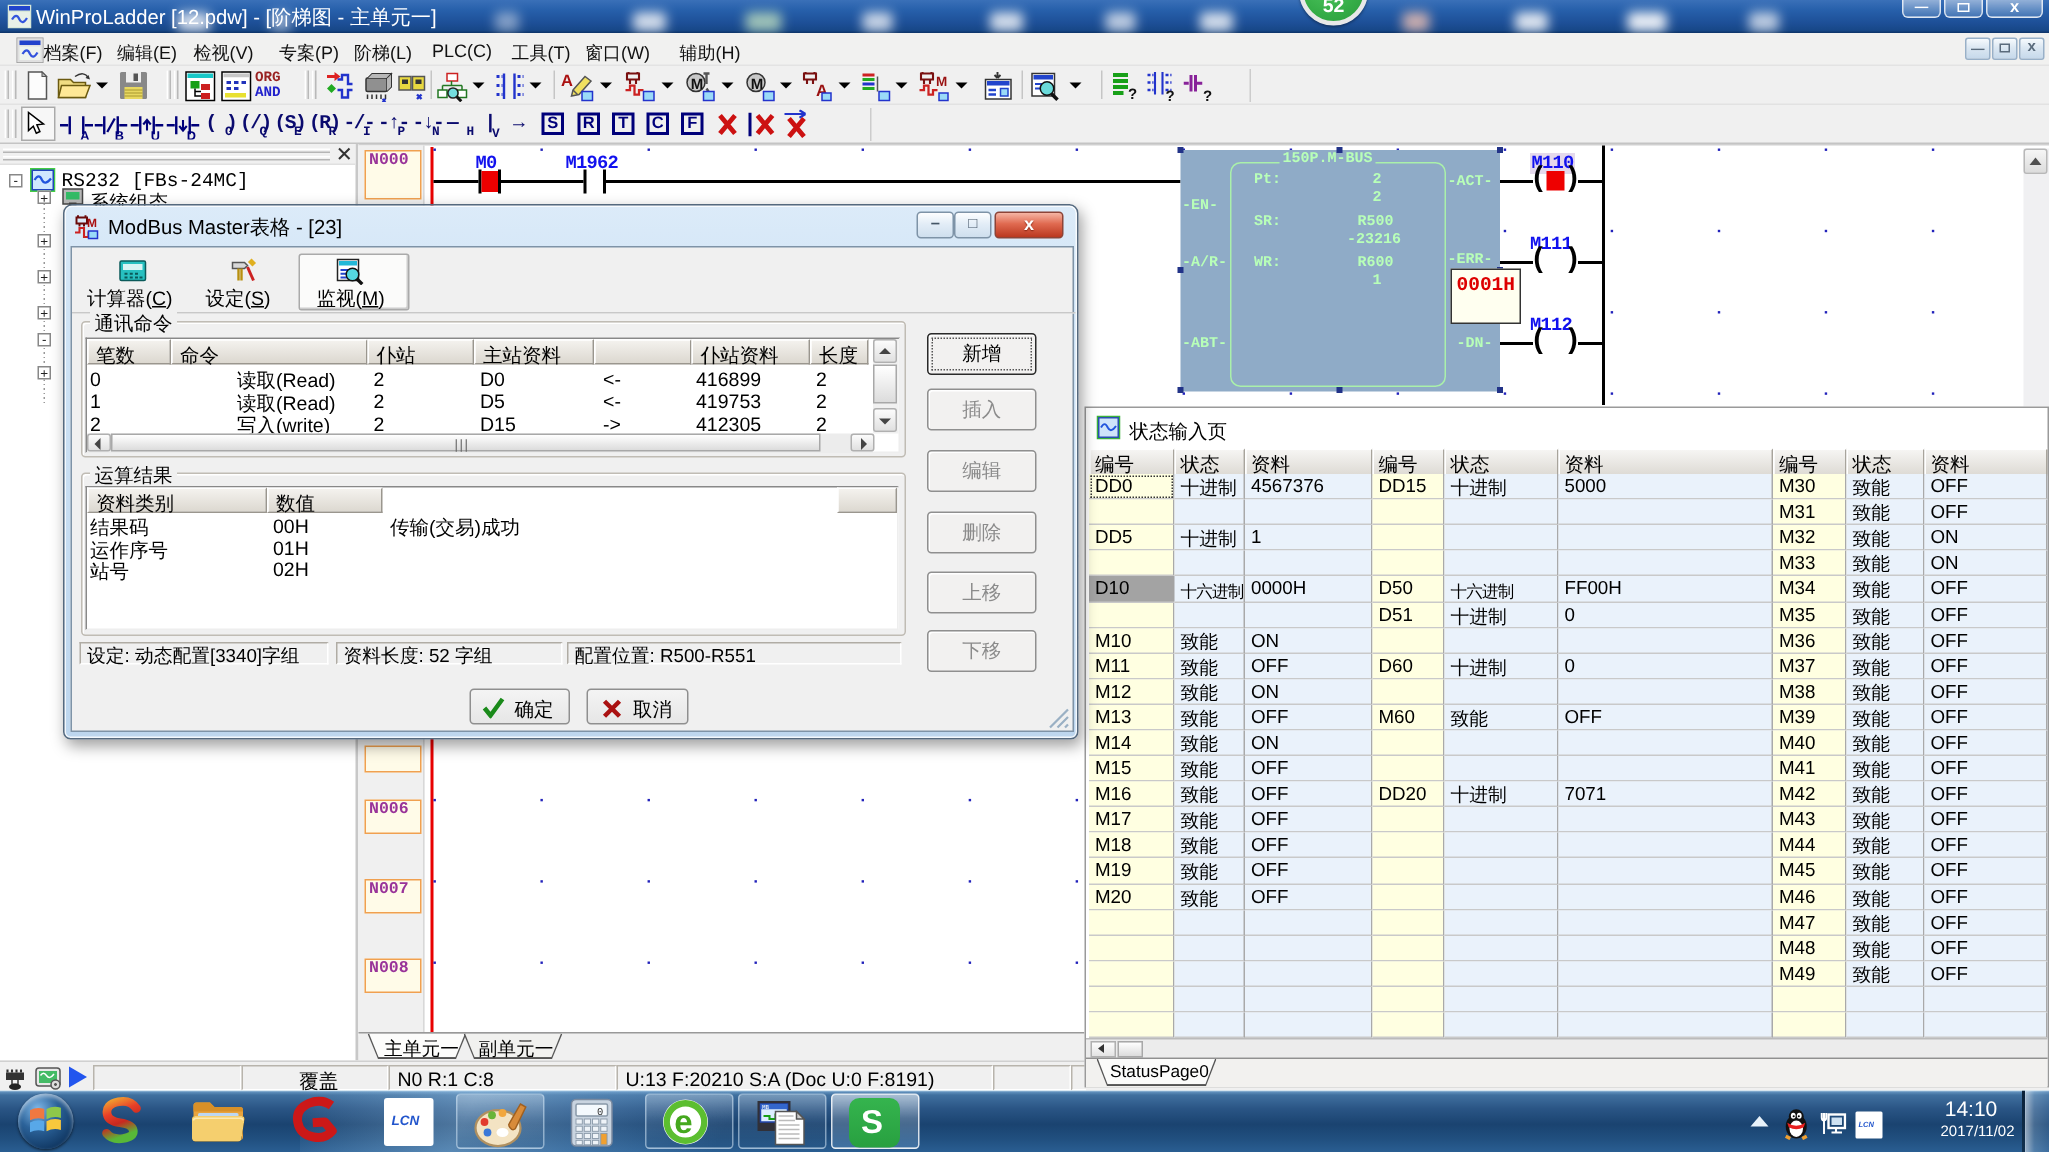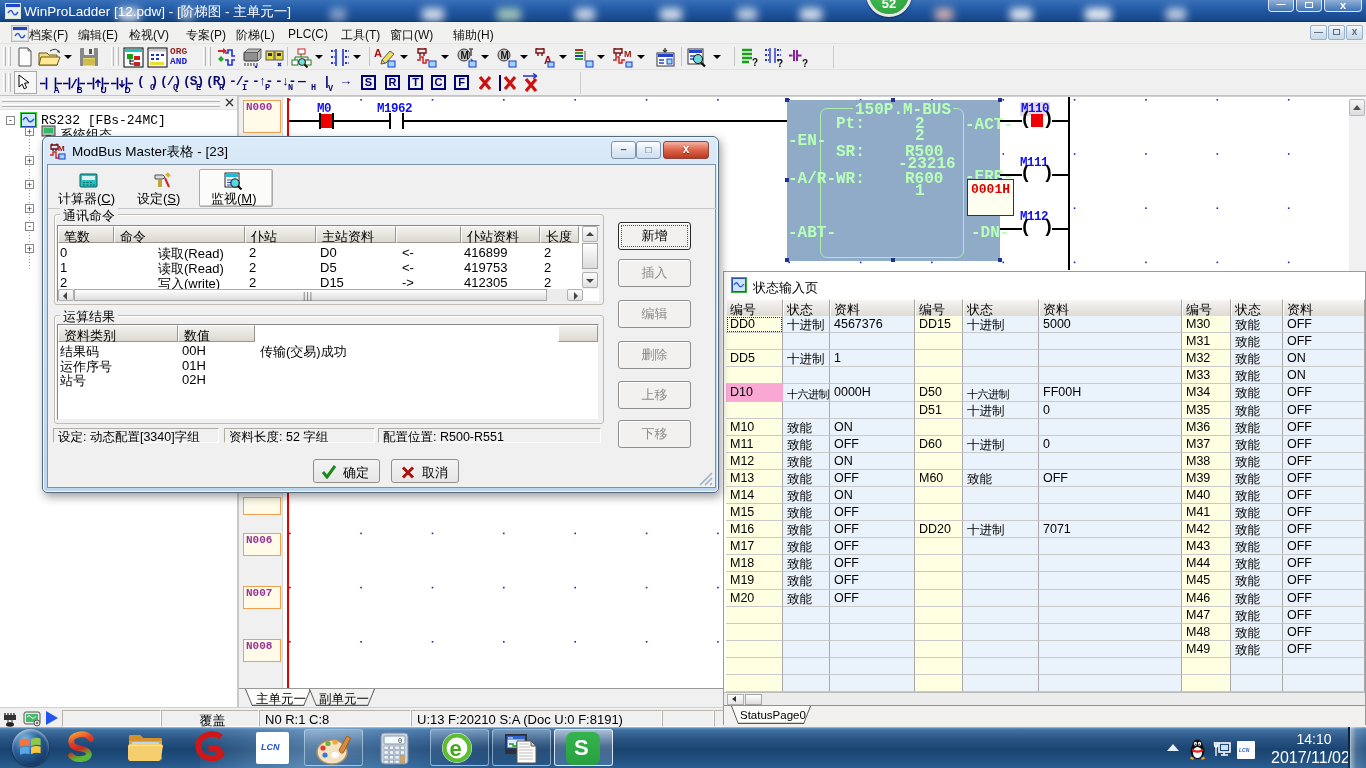--- a/index.html
+++ b/index.html
@@ -34,21 +34,21 @@
 .lad{position:absolute;top:4px;font-family:"Liberation Mono",monospace;font-weight:bold;font-size:13px;color:#0a0a6e;letter-spacing:-1px}
 .lad i{font-style:normal;position:absolute;font-size:8.5px;left:13px;top:9px}
 
 .nbox{position:absolute;width:38px;border:1px solid #f0a050;background:#fffbe8;
  font-family:"Liberation Mono",monospace;font-size:11px;font-weight:bold;color:#993399;
  padding:0 0 0 2px;line-height:12px}
 .wire{position:absolute;height:2px;background:#000}
 .lbl{font-family:"Liberation Mono",monospace;font-size:12.5px;font-weight:bold;color:#1111ee;letter-spacing:-.5px}
 .coil{position:absolute;width:30px;height:22px;font-family:"Liberation Mono",monospace;font-size:19px;font-weight:bold;color:#000}
 .coil span{position:absolute;top:-1px}
-#fblock{font-family:"Liberation Mono",monospace;font-size:16px;font-weight:bold;color:#b8ffb8;letter-spacing:0}
+#fblock{font-family:"Liberation Mono",monospace;font-size:10px;font-weight:bold;color:#b8ffb8;letter-spacing:0}
 #fblock .p{position:absolute;white-space:nowrap}
 .handle{position:absolute;width:4px;height:4px;background:#223388}
 
 #rpanel{left:723px;top:271px;width:643px;height:454px;background:#fff;border:1px solid #9a9a9a;z-index:4}
 #rpanel .hdr{position:absolute;top:27px;height:18px;background:linear-gradient(180deg,#f6f5f3,#dedbd5);
  border:1px solid #fff;border-right:1px solid #a8a49c;border-bottom:1px solid #a8a49c;
  font-size:13px;color:#000;padding:1px 0 0 3px}
 .cell{position:absolute;height:17px;font-size:12.5px;color:#000;padding:1px 0 0 4px;overflow:hidden;white-space:nowrap}
 
 #dialog{left:42px;top:136px;width:677px;height:357px;z-index:6;border-radius:6px 6px 5px 5px;
@@ -848,21 +848,21 @@
   <div class="cell" style="left:559px;top:78px;width:82px;height:17px;background:#eaf2fb;border-right:1px solid #a9a9a9;border-bottom:1px solid #c9c9c9;">ON</div>
   <div class="cell" style="left:2px;top:95px;width:57px;height:17px;background:#ffffe1;border-right:1px solid #a9a9a9;border-bottom:1px solid #c9c9c9;"></div>
   <div class="cell" style="left:59px;top:95px;width:47px;height:17px;background:#eaf2fb;border-right:1px solid #a9a9a9;border-bottom:1px solid #c9c9c9;"></div>
   <div class="cell" style="left:106px;top:95px;width:85px;height:17px;background:#eaf2fb;border-right:1px solid #a9a9a9;border-bottom:1px solid #c9c9c9;"></div>
   <div class="cell" style="left:191px;top:95px;width:48px;height:17px;background:#ffffe1;border-right:1px solid #a9a9a9;border-bottom:1px solid #c9c9c9;"></div>
   <div class="cell" style="left:239px;top:95px;width:76px;height:17px;background:#eaf2fb;border-right:1px solid #a9a9a9;border-bottom:1px solid #c9c9c9;"></div>
   <div class="cell" style="left:315px;top:95px;width:143px;height:17px;background:#eaf2fb;border-right:1px solid #a9a9a9;border-bottom:1px solid #c9c9c9;"></div>
   <div class="cell" style="left:458px;top:95px;width:49px;height:17px;background:#ffffe1;border-right:1px solid #a9a9a9;border-bottom:1px solid #c9c9c9;">M33</div>
   <div class="cell" style="left:507px;top:95px;width:52px;height:17px;background:#eaf2fb;border-right:1px solid #a9a9a9;border-bottom:1px solid #c9c9c9;">致能</div>
   <div class="cell" style="left:559px;top:95px;width:82px;height:17px;background:#eaf2fb;border-right:1px solid #a9a9a9;border-bottom:1px solid #c9c9c9;">ON</div>
-  <div class="cell" style="left:2px;top:112px;width:69px;height:18px;background:#f9a8d4;border-right:1px solid #a9a9a9;border-bottom:1px solid #c9c9c9;">D10</div>
+  <div class="cell" style="left:2px;top:112px;width:69px;height:18px;background:#a3a3a3;border-right:1px solid #a9a9a9;border-bottom:1px solid #c9c9c9;">D10</div>
   <div class="cell" style="left:59px;top:112px;width:47px;height:18px;background:#eaf2fb;border-right:1px solid #a9a9a9;border-bottom:1px solid #c9c9c9;font-size:11px;letter-spacing:-.5px;padding-top:3px">十六进制</div>
   <div class="cell" style="left:106px;top:112px;width:85px;height:18px;background:#eaf2fb;border-right:1px solid #a9a9a9;border-bottom:1px solid #c9c9c9;">0000H</div>
   <div class="cell" style="left:191px;top:112px;width:48px;height:18px;background:#ffffe1;border-right:1px solid #a9a9a9;border-bottom:1px solid #c9c9c9;">D50</div>
   <div class="cell" style="left:239px;top:112px;width:76px;height:18px;background:#eaf2fb;border-right:1px solid #a9a9a9;border-bottom:1px solid #c9c9c9;font-size:11px;letter-spacing:-.5px;padding-top:3px">十六进制</div>
   <div class="cell" style="left:315px;top:112px;width:143px;height:18px;background:#eaf2fb;border-right:1px solid #a9a9a9;border-bottom:1px solid #c9c9c9;">FF00H</div>
   <div class="cell" style="left:458px;top:112px;width:49px;height:18px;background:#ffffe1;border-right:1px solid #a9a9a9;border-bottom:1px solid #c9c9c9;">M34</div>
   <div class="cell" style="left:507px;top:112px;width:52px;height:18px;background:#eaf2fb;border-right:1px solid #a9a9a9;border-bottom:1px solid #c9c9c9;">致能</div>
   <div class="cell" style="left:559px;top:112px;width:82px;height:18px;background:#eaf2fb;border-right:1px solid #a9a9a9;border-bottom:1px solid #c9c9c9;">OFF</div>
   <div class="cell" style="left:2px;top:130px;width:57px;height:17px;background:#ffffe1;border-right:1px solid #a9a9a9;border-bottom:1px solid #c9c9c9;"></div>
   <div class="cell" style="left:59px;top:130px;width:47px;height:17px;background:#eaf2fb;border-right:1px solid #a9a9a9;border-bottom:1px solid #c9c9c9;"></div>
@@ -1173,17 +1173,17 @@
         <rect x="6" y="3" width="11" height="9" fill="none" stroke="#fff" stroke-width="1.6"></rect>
         <rect x="8" y="5" width="7" height="5" fill="#cfe2f2"></rect>
         <path d="M11 12 v3 M8 15 h7" stroke="#fff" stroke-width="1.4"></path>
         <path d="M3 2 v5 M1.5 2 v3 q0 2 1.5 2 t1.5 -2 v-3" stroke="#fff" stroke-width="1.3" fill="none"></path>
         <path d="M3 7 v9" stroke="#fff" stroke-width="1.3"></path>
       </svg>
  <div class="abs" style="left:1237px;top:14px;width:18px;height:18px;background:#fff;border-radius:1px">
         <span style="position:absolute;left:2px;top:6px;font-size:5px;font-weight:bold;font-style:italic;color:#2255cc">LCN</span>
       </div>
  <div class="abs" style="left:1288px;top:4px;width:52px;text-align:center;color:#fff;font-size:14px">14:10</div>
- <div class="abs" style="left:1271px;top:22px;width:72px;text-align:center;color:#fff;font-size:16px">2017/11/02</div>
+ <div class="abs" style="left:1271px;top:22px;width:72px;text-align:right;color:#fff;font-size:10px">2017/11/02</div>
  <div class="abs" style="left:1348px;top:0;width:2px;height:41px;background:linear-gradient(180deg,#0a2038,#123250)"></div>
  <div class="abs" style="left:1350px;top:0;width:16px;height:41px;background:linear-gradient(90deg,rgba(255,255,255,.5),rgba(200,225,245,.25) 35%,rgba(120,160,200,.25));border-left:1px solid rgba(255,255,255,.55)"></div>
 </div>
 </div>
 
 </body></html>

